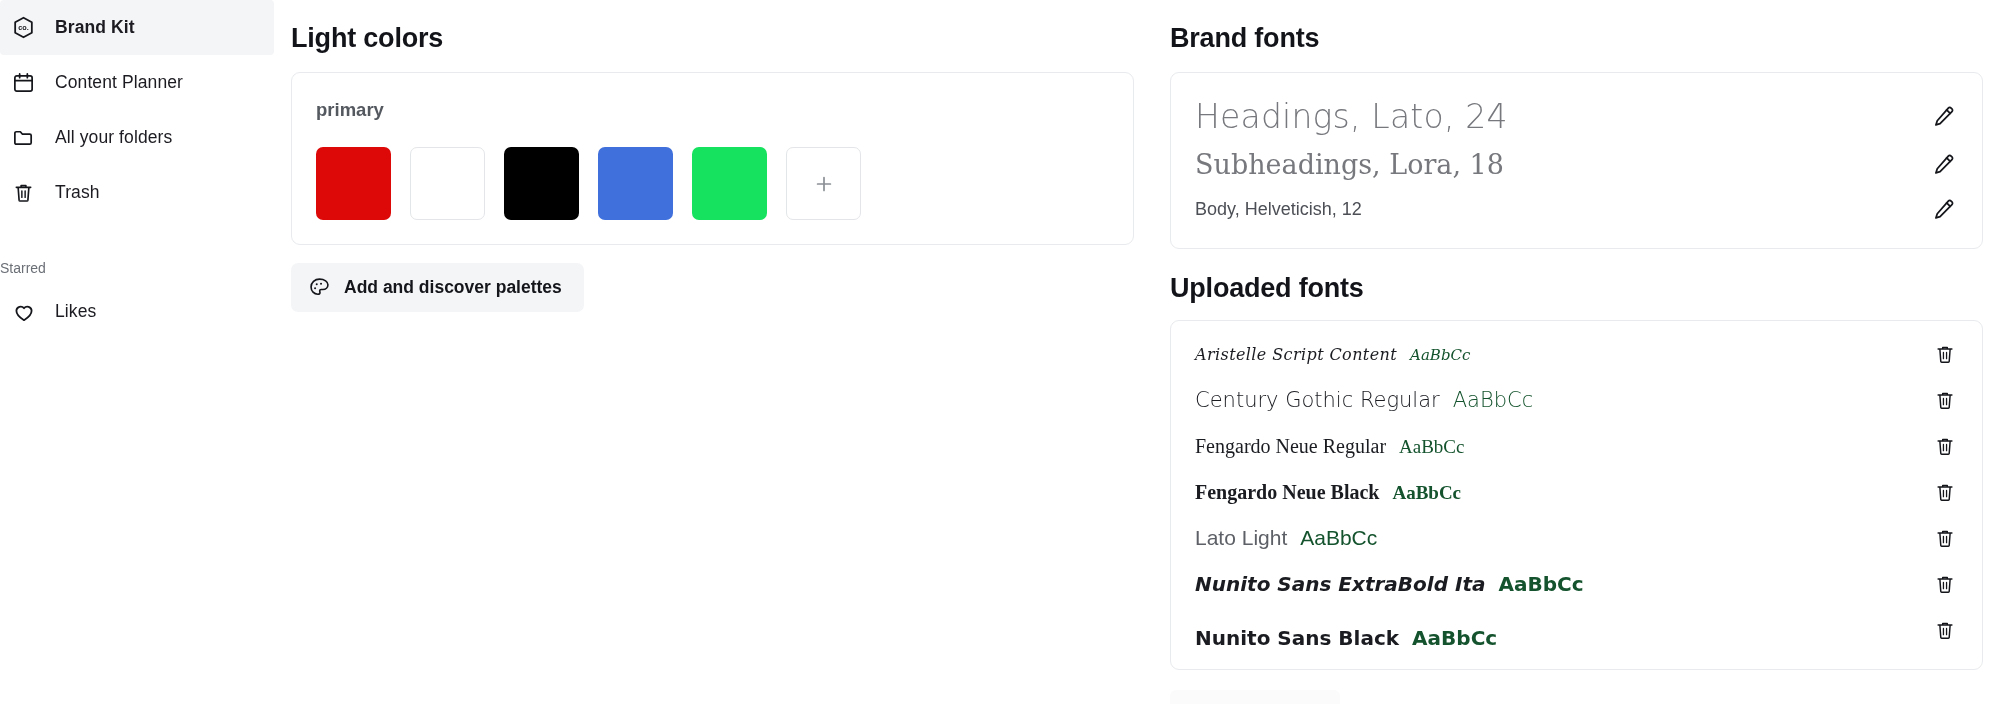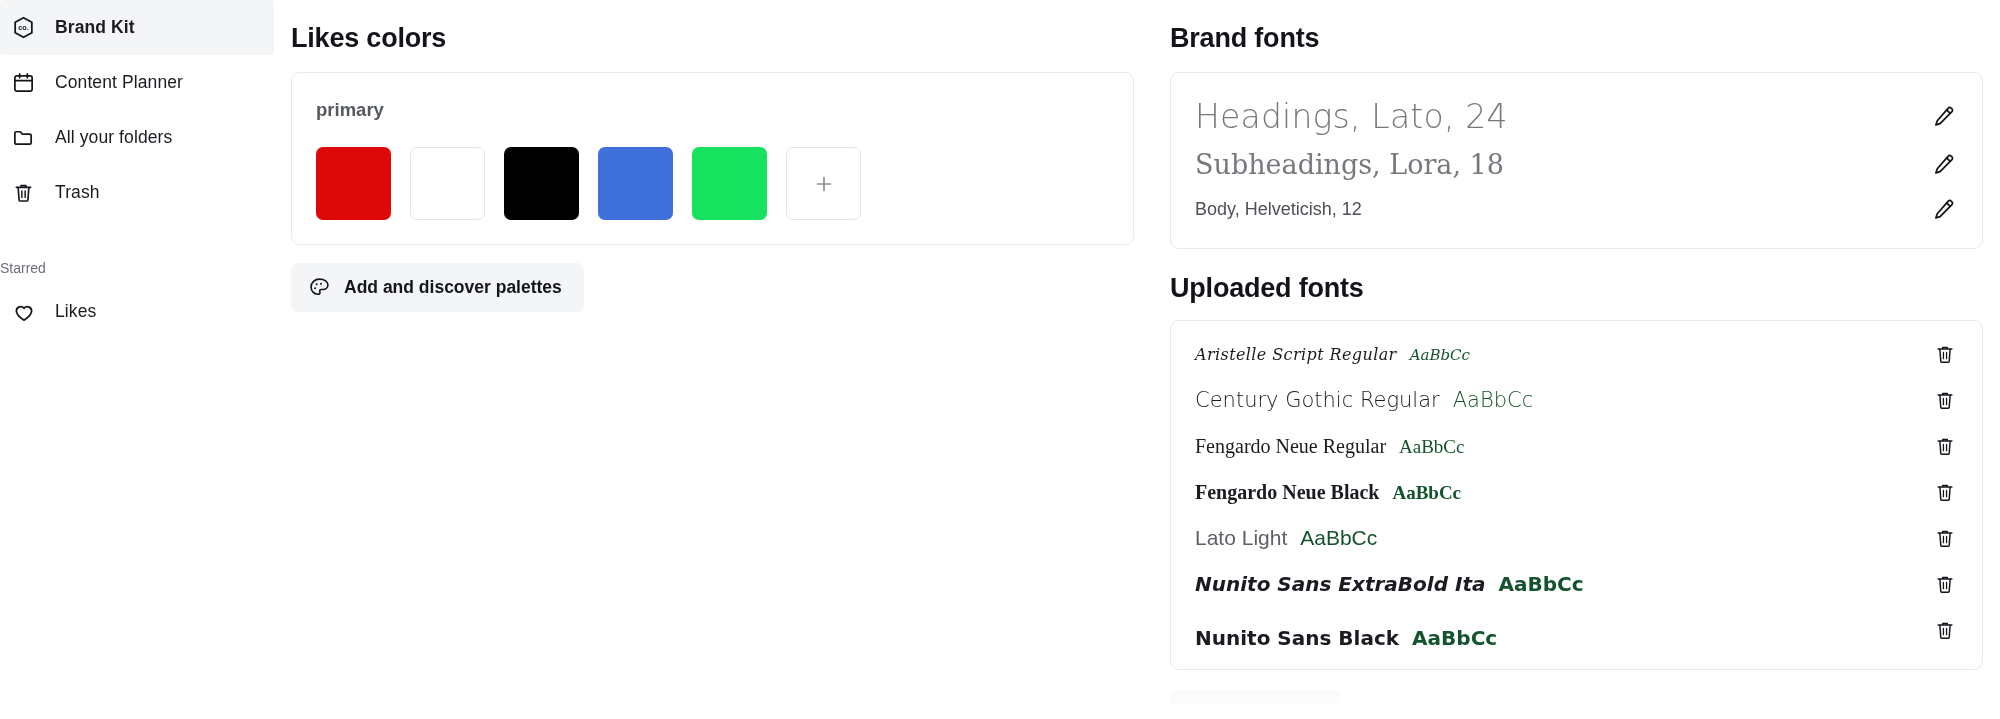--- a/index.html
+++ b/index.html
@@ -277,21 +277,21 @@
           <path d="M12 20.2s-7.6-4.6-7.6-9.4A4.3 4.3 0 0 1 12 8.2a4.3 4.3 0 0 1 7.6 2.6c0 4.8-7.6 9.4-7.6 9.4z" stroke-linejoin="round"></path>
         </svg>
       </span>
       <span class="nav-label">Likes</span>
     </div>
   </nav>
 
   <main class="main">
 
     <section class="col-colors">
-      <h1 class="panel-title">Likes colors</h1>
+      <h1 class="panel-title">Light colors</h1>
 
       <div class="card colors-card">
         <div class="group-name">primary</div>
         <div class="swatch-row">
           <div class="swatch" style="background:#dd0909"></div>
           <div class="swatch bordered" style="background:#ffffff"></div>
           <div class="swatch" style="background:#000000"></div>
           <div class="swatch" style="background:#4070db"></div>
           <div class="swatch" style="background:#17e25f"></div>
           <div class="swatch add">
@@ -350,21 +350,21 @@
           </button>
         </div>
       </div>
 
       <h2 class="uploaded-title">Uploaded fonts</h2>
 
       <div class="card uploaded-card">
 
         <div class="up-row">
           <span class="up-left">
-            <span class="up-name f-script">Aristelle Script Regular</span>
+            <span class="up-name f-script">Aristelle Script Content</span>
             <span class="up-aabbcc f-script-s">AaBbCc</span>
           </span>
           <button class="icon-btn">
             <svg width="22" height="22" viewBox="0 0 24 24" fill="none" stroke="#14161b" stroke-width="1.6">
               <path d="M4.5 6.6h15" stroke-linecap="round"></path>
               <path d="M9.5 6.6V4.8h5v1.8" stroke-linejoin="round"></path>
               <path d="M6.4 6.6 7.4 20a1 1 0 0 0 1 .9h7.2a1 1 0 0 0 1-.9l1-13.4" stroke-linejoin="round"></path>
               <path d="M10.3 10.3v6.8M13.7 10.3v6.8" stroke-linecap="round" stroke-width="1.4"></path>
             </svg>
           </button>

